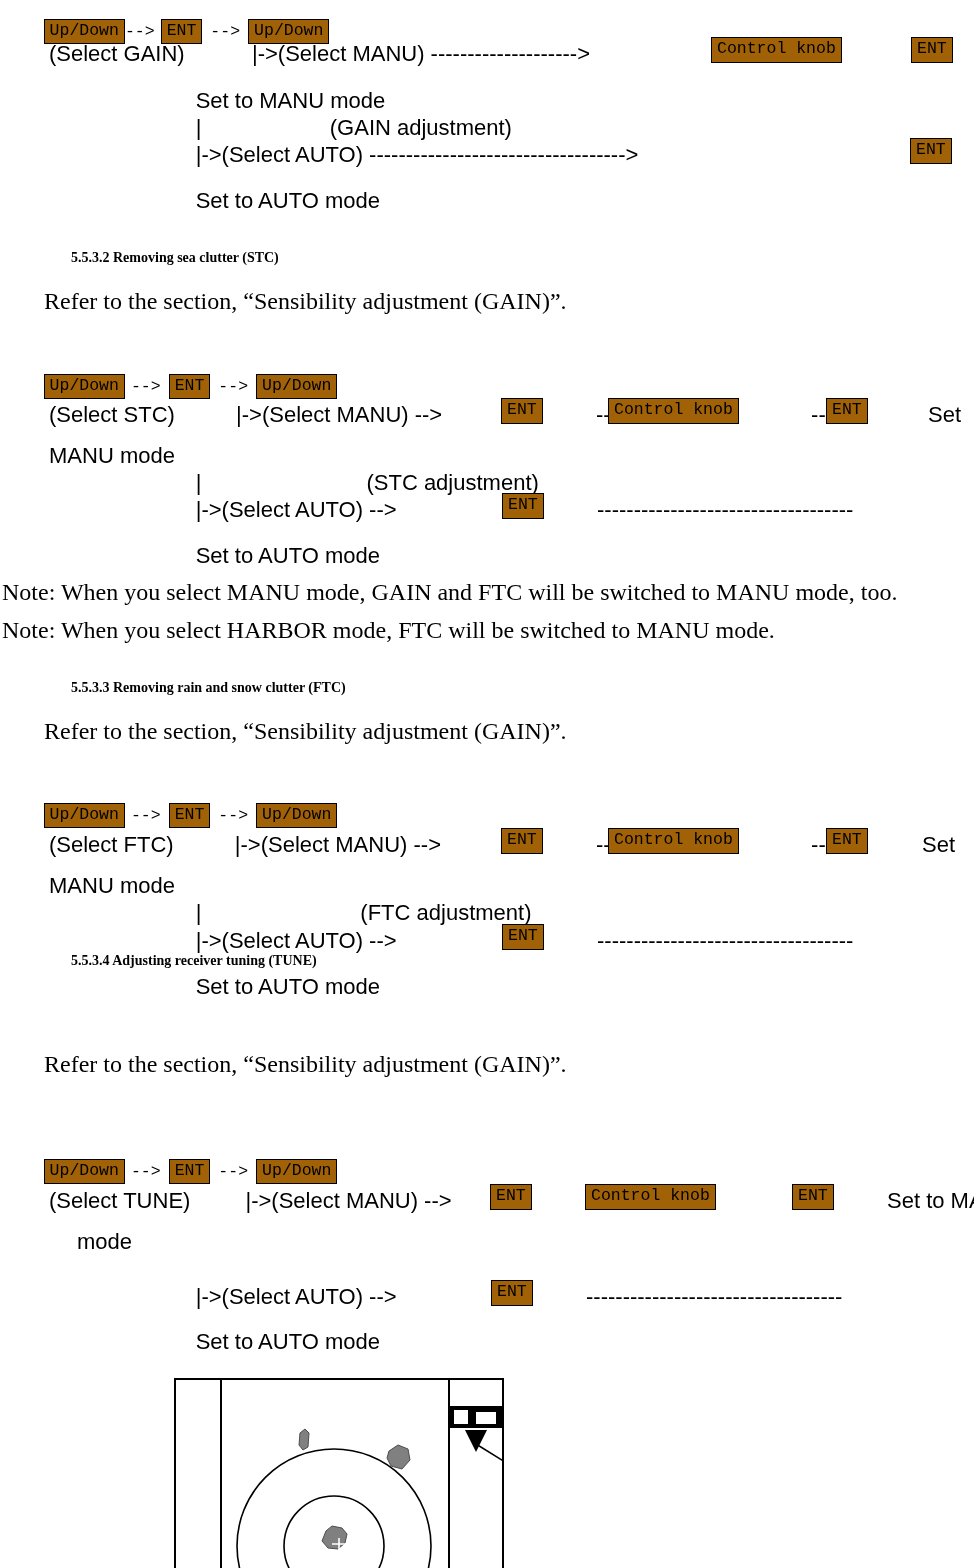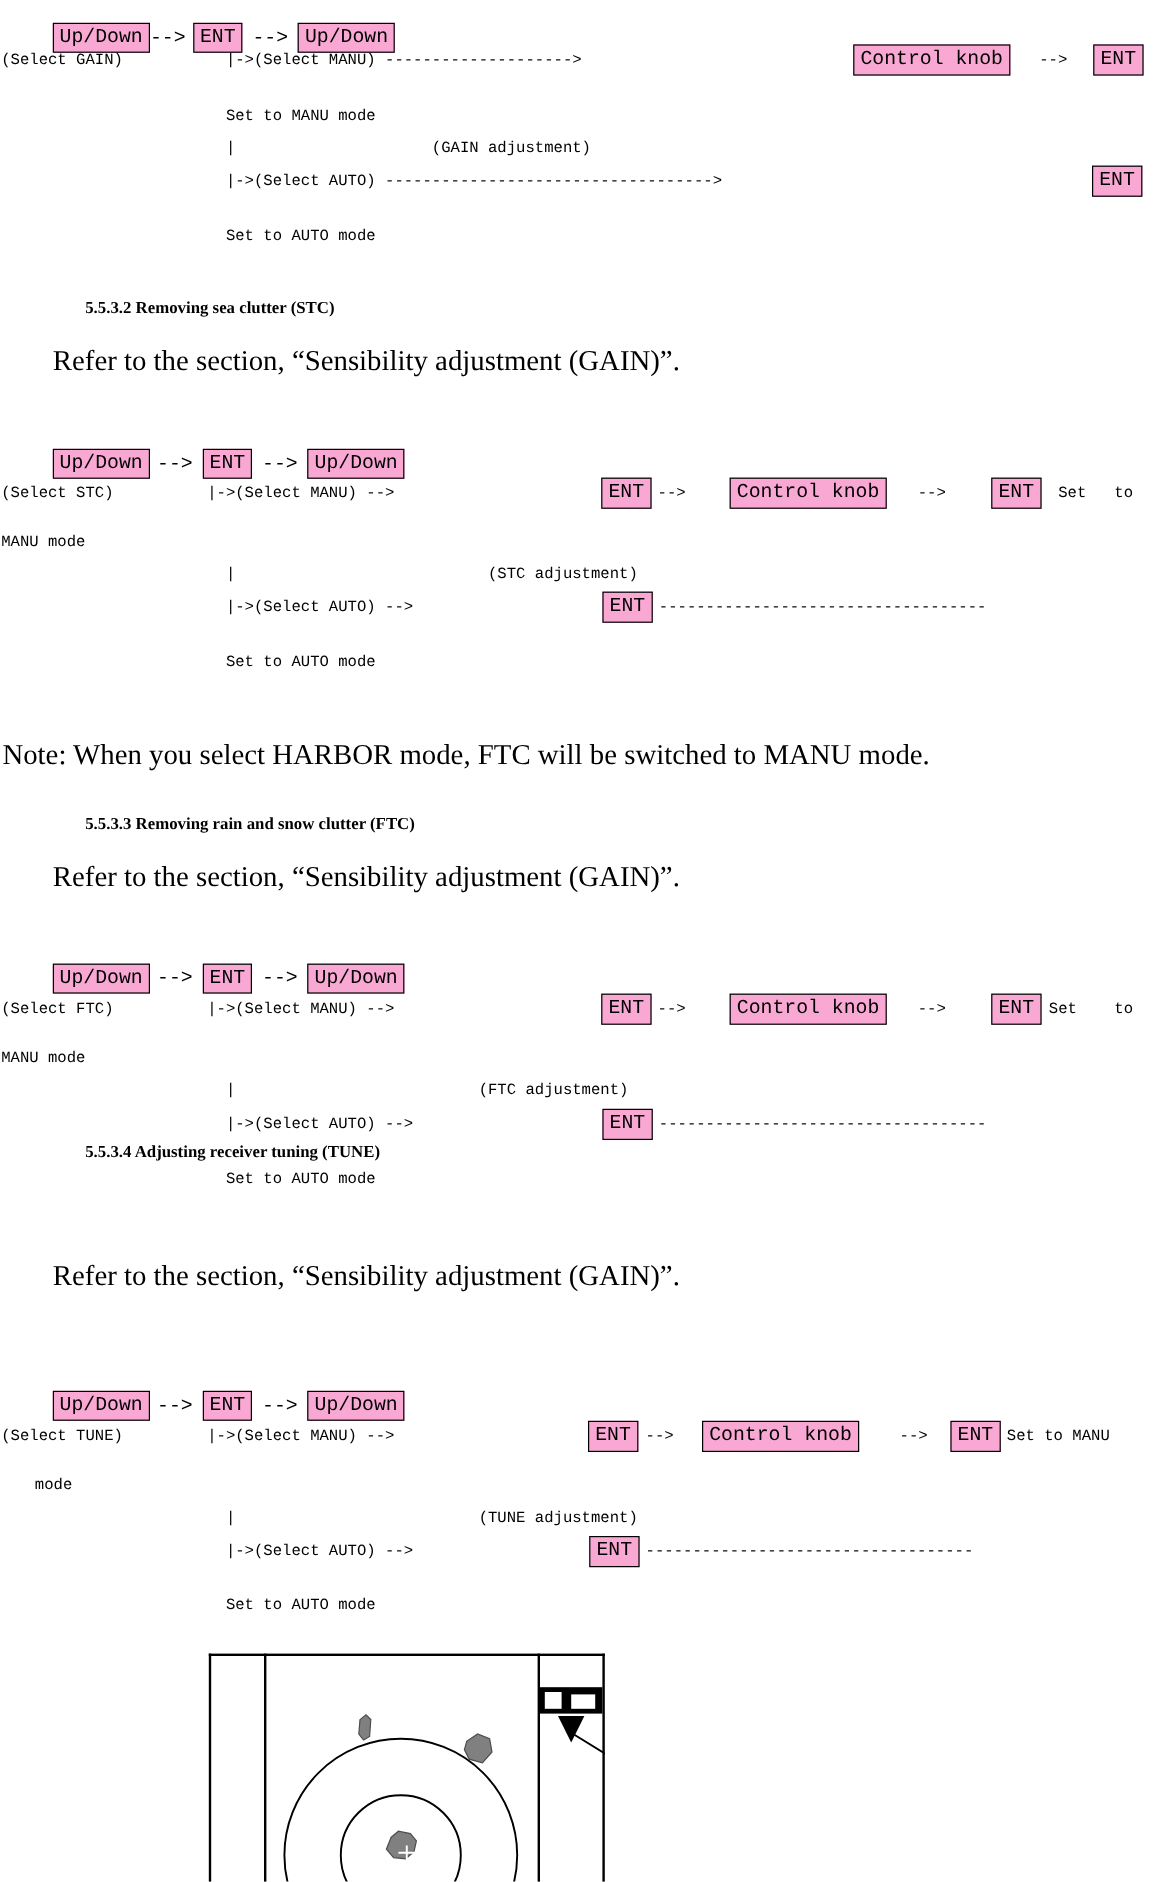--- a/index.html
+++ b/index.html
@@ -15,36 +15,37 @@
     color: #000000;
     overflow: hidden;
   }
   .page {
     position: relative;
     width: 974px;
     height: 1568px;
   }
   
   .mono {
-    font-family: Liberation Mono, monospace;
-    font-size: 13px;
+    font-family: Liberation Sans, sans-serif;
+    font-size: 22px;
     line-height: 1;
     white-space: pre;
     letter-spacing: 0px;
+    padding-left: 48px;
   }
   .abs { position: absolute; }
   
   .key {
     display: inline-block;
     border: 1px solid #000;
     font-family: "Liberation Mono", monospace;
     font-size: 16.5px;
     line-height: 1;
     padding: 3px 5px 4px 5px;
-    background: #f9a8d4;
+    background: #a16207;
     white-space: pre;
     vertical-align: middle;
   }
   .keyrow {
     position: absolute;
     white-space: pre;
     font-family: "Liberation Mono", monospace;
     font-size: 16.5px;
     line-height: 1;
   }
@@ -135,20 +136,21 @@
   <div class="mono abs" style="left:757px; top:404px;"> --&gt;   </div>
   <div class="abs" style="left:826px; top:398px;"><span class="key">ENT</span></div>
   <div class="mono abs" style="left:874px; top:404px;"> Set   to</div>
   <div class="mono abs" style="left:1px; top:445px;">MANU mode</div>
   <div class="mono abs" style="left:1px; top:472px;">                        |                           (STC adjustment)</div>
   <div class="mono abs" style="left:1px; top:499px;">                        |-&gt;(Select AUTO) --&gt;   </div>
   <div class="abs" style="left:502px; top:493px;"><span class="key">ENT</span></div>
   <div class="mono abs" style="left:549px; top:499px;">-----------------------------------</div>
   <div class="mono abs" style="left:1px; top:545px;">                        Set to AUTO mode</div>
 
+  <div class="body" style="left:2px; top:580px;">Note:  When you select MANU mode, GAIN and FTC will be switched to MANU mode, too.</div>
   <div class="body" style="left:2px; top:618px;">Note:  When you select HARBOR mode, FTC will be switched to MANU mode.</div>
 
   <div class="h4" style="left:71px; top:681px;">5.5.3.3 Removing rain and snow clutter (FTC)</div>
   <div class="body" style="left:44px; top:719px;">Refer to the section, “Sensibility adjustment (GAIN)”.</div>
 
   <div class="keyrow" style="left:4px; top:786px;">
     <span class="key">Up/Down</span><span class="gap" style="width:6px"></span><span class="arrow">--&gt;</span><span class="gap" style="width:8px"></span><span class="key">ENT</span><span class="gap" style="width:8px"></span><span class="arrow">--&gt;</span><span class="gap" style="width:8px"></span><span class="key">Up/Down</span>
   </div>
 
   <div class="mono abs" style="left:1px; top:834px;">(Select FTC)          |-&gt;(Select MANU) --&gt;  </div>
@@ -173,21 +175,20 @@
   </div>
 
   <div class="mono abs" style="left:1px; top:1190px;">(Select TUNE)         |-&gt;(Select MANU) --&gt; </div>
   <div class="abs" style="left:490px; top:1184px;"><span class="key">ENT</span></div>
   <div class="mono abs" style="left:538px; top:1190px;">--&gt; </div>
   <div class="abs" style="left:585px; top:1184px;"><span class="key">Control knob</span></div>
   <div class="mono abs" style="left:734px; top:1190px;">  --&gt; </div>
   <div class="abs" style="left:792px; top:1184px;"><span class="key">ENT</span></div>
   <div class="mono abs" style="left:839px; top:1190px;">Set to MANU</div>
   <div class="mono abs" style="left:1px; top:1231px;margin-left:28px;">mode</div>
-  <div class="mono abs" style="left:1px; top:1258px;">                        |                          (TUNE adjustment)</div>
   <div class="mono abs" style="left:1px; top:1286px;">                        |-&gt;(Select AUTO) --&gt;  </div>
   <div class="abs" style="left:491px; top:1280px;"><span class="key">ENT</span></div>
   <div class="mono abs" style="left:538px; top:1286px;">-----------------------------------</div>
   <div class="mono abs" style="left:1px; top:1331px;">                        Set to AUTO mode</div>
 
   <div class="pageno" style="left:475px; top:1485px;">57</div>
 
   <div class="figure">
     <div class="fig-frame"></div>
     <div class="fig-vline" style="left:46px;"></div>

